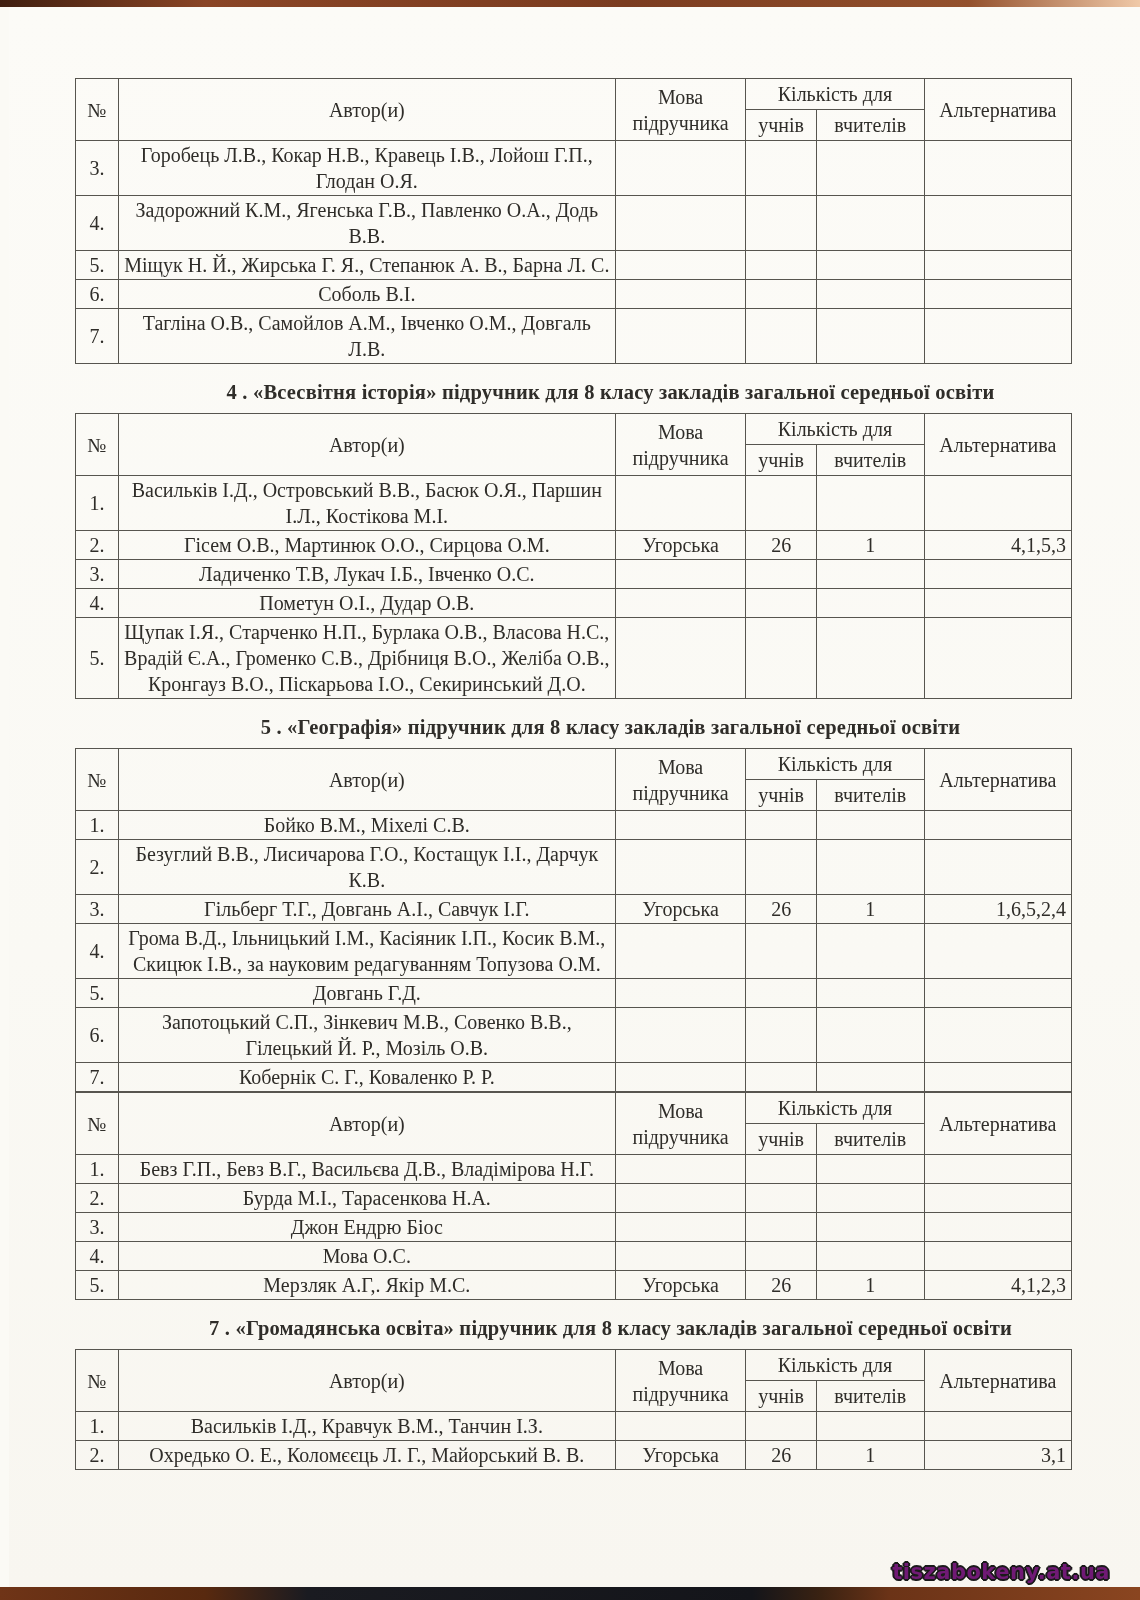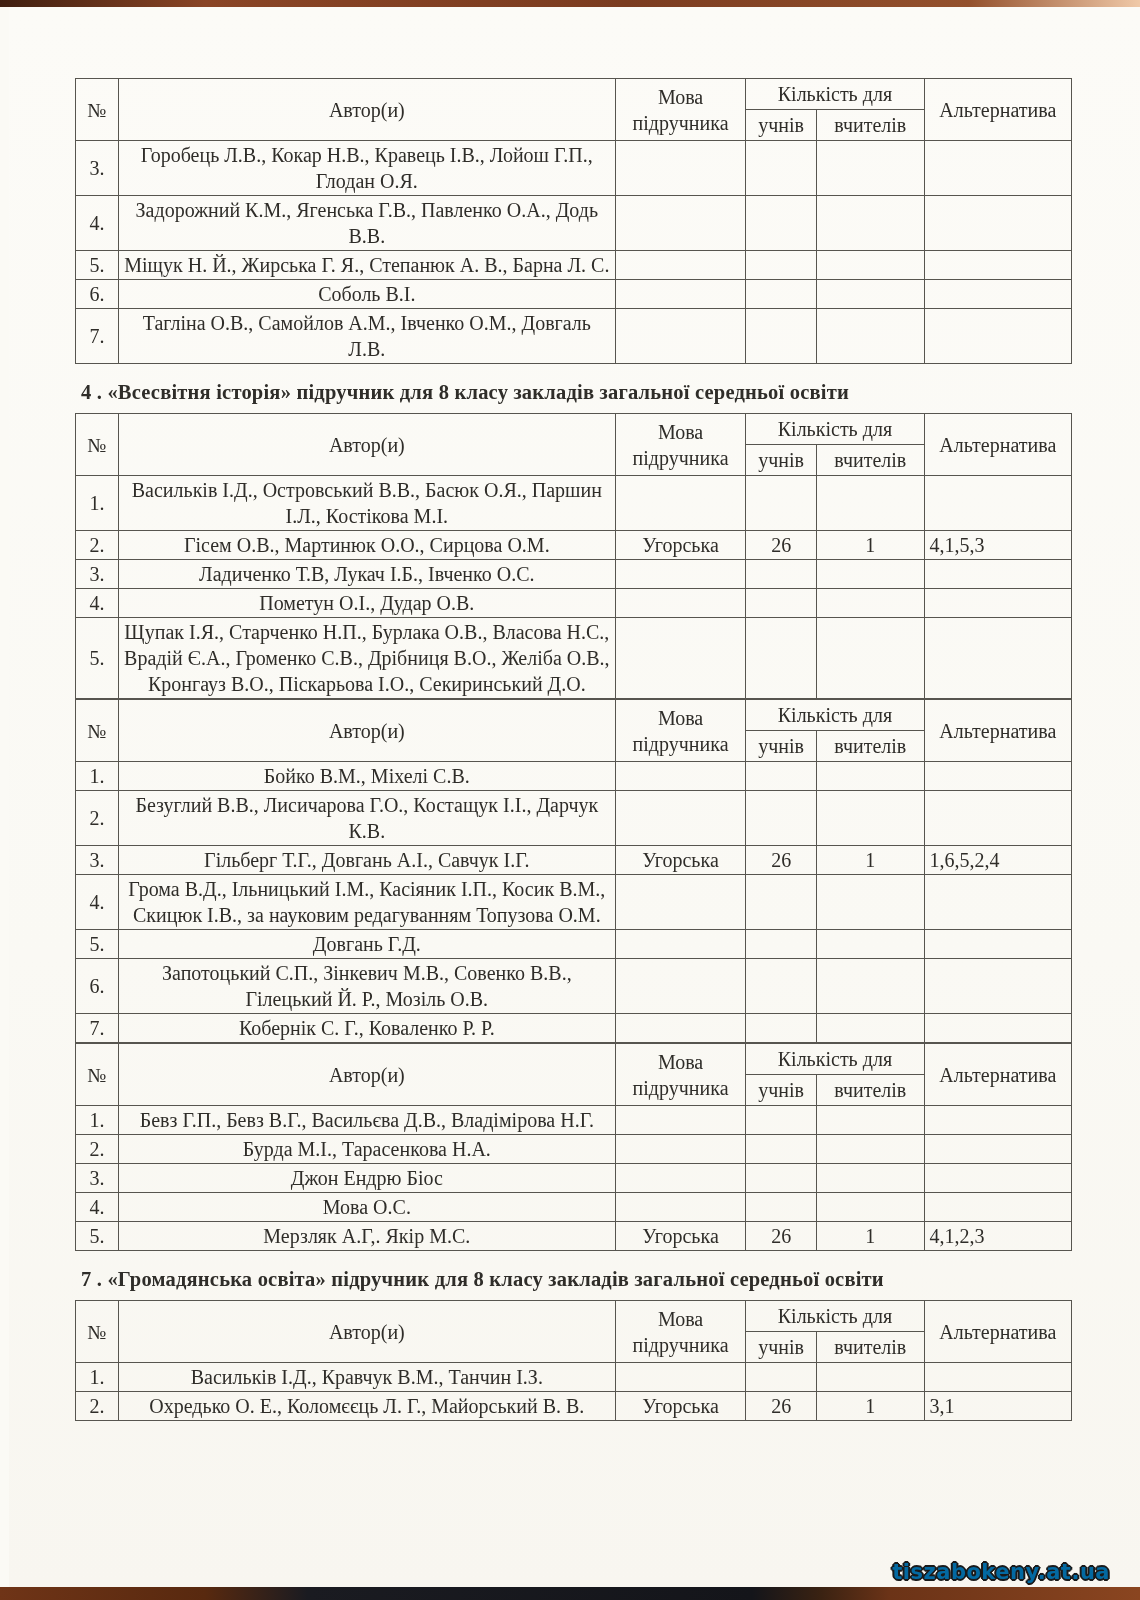--- a/index.html
+++ b/index.html
@@ -22,48 +22,49 @@
     background:linear-gradient(180deg,#fcfbf7 0%,#faf9f4 60%,#f8f6f0 100%);
     padding:71px 0 0 66px;
     box-sizing:border-box;
   }
   .section-title{
     font-weight:bold;
     font-size:20.5px;
     line-height:26px;
     margin:15px 0 8px 6px;
     letter-spacing:.2px;
+    text-align:center;
   }
   table.tb{
     border-collapse:collapse;
     table-layout:fixed;
     width:997px;
     font-size:20px;
     line-height:26px;
   }
   table.tb th, table.tb td{
     border:1.6px solid #57554f;
     padding:1px 5px;
     vertical-align:middle;
     font-weight:normal;
     overflow:hidden;
   }
   table.tb thead th{text-align:center;padding:2px 3px;}
   .c-num{text-align:center;padding:1px 2px;}
   .c-auth{text-align:center;}
   .c-lang,.c-st,.c-te{text-align:center;}
-  .c-alt{text-align:left;padding:1px 3px;border-radius:13px;}
+  .c-alt{text-align:right;padding:1px 3px;border-radius:13px;}
   .watermark{
     position:absolute;
     right:30px;bottom:16px;
     font-family:"DejaVu Sans","Liberation Sans",sans-serif;
     font-weight:bold;
     font-size:21px;
     letter-spacing:.5px;
-    color:#0369a1;
+    color:#701a75;
     text-shadow:
       -2px 0 0 #1a1a1a, 2px 0 0 #1a1a1a,
       0 -2px 0 #1a1a1a, 0 2px 0 #1a1a1a,
       -1px -1px 0 #1a1a1a, 1px 1px 0 #1a1a1a,
       -1px 1px 0 #1a1a1a, 1px -1px 0 #1a1a1a;
   }
 </style>
 </head>
 <body>
 
@@ -203,20 +204,21 @@
               <td class="c-lang"></td>
               <td class="c-st"></td>
               <td class="c-te"></td>
               <td class="c-alt"></td>
             </tr>
           </tbody>
     </table>
   </section>
 
   <section>
+    <div class="section-title">5 . «Географія» підручник для 8 класу закладів загальної середньої освіти</div>
     <table class="tb">
       <colgroup>
         <col style="width:4.3%">
             <col style="width:49.9%">
             <col style="width:13.1%">
         <col style="width:7.1%">
             <col style="width:10.8%">
             <col style="width:14.8%">
       </colgroup>
       <thead>

